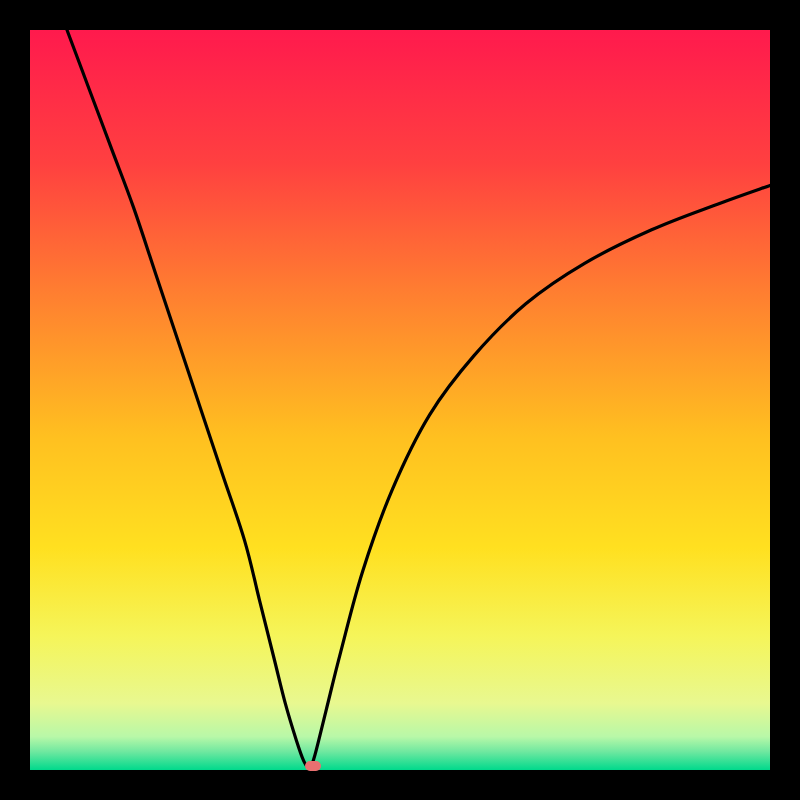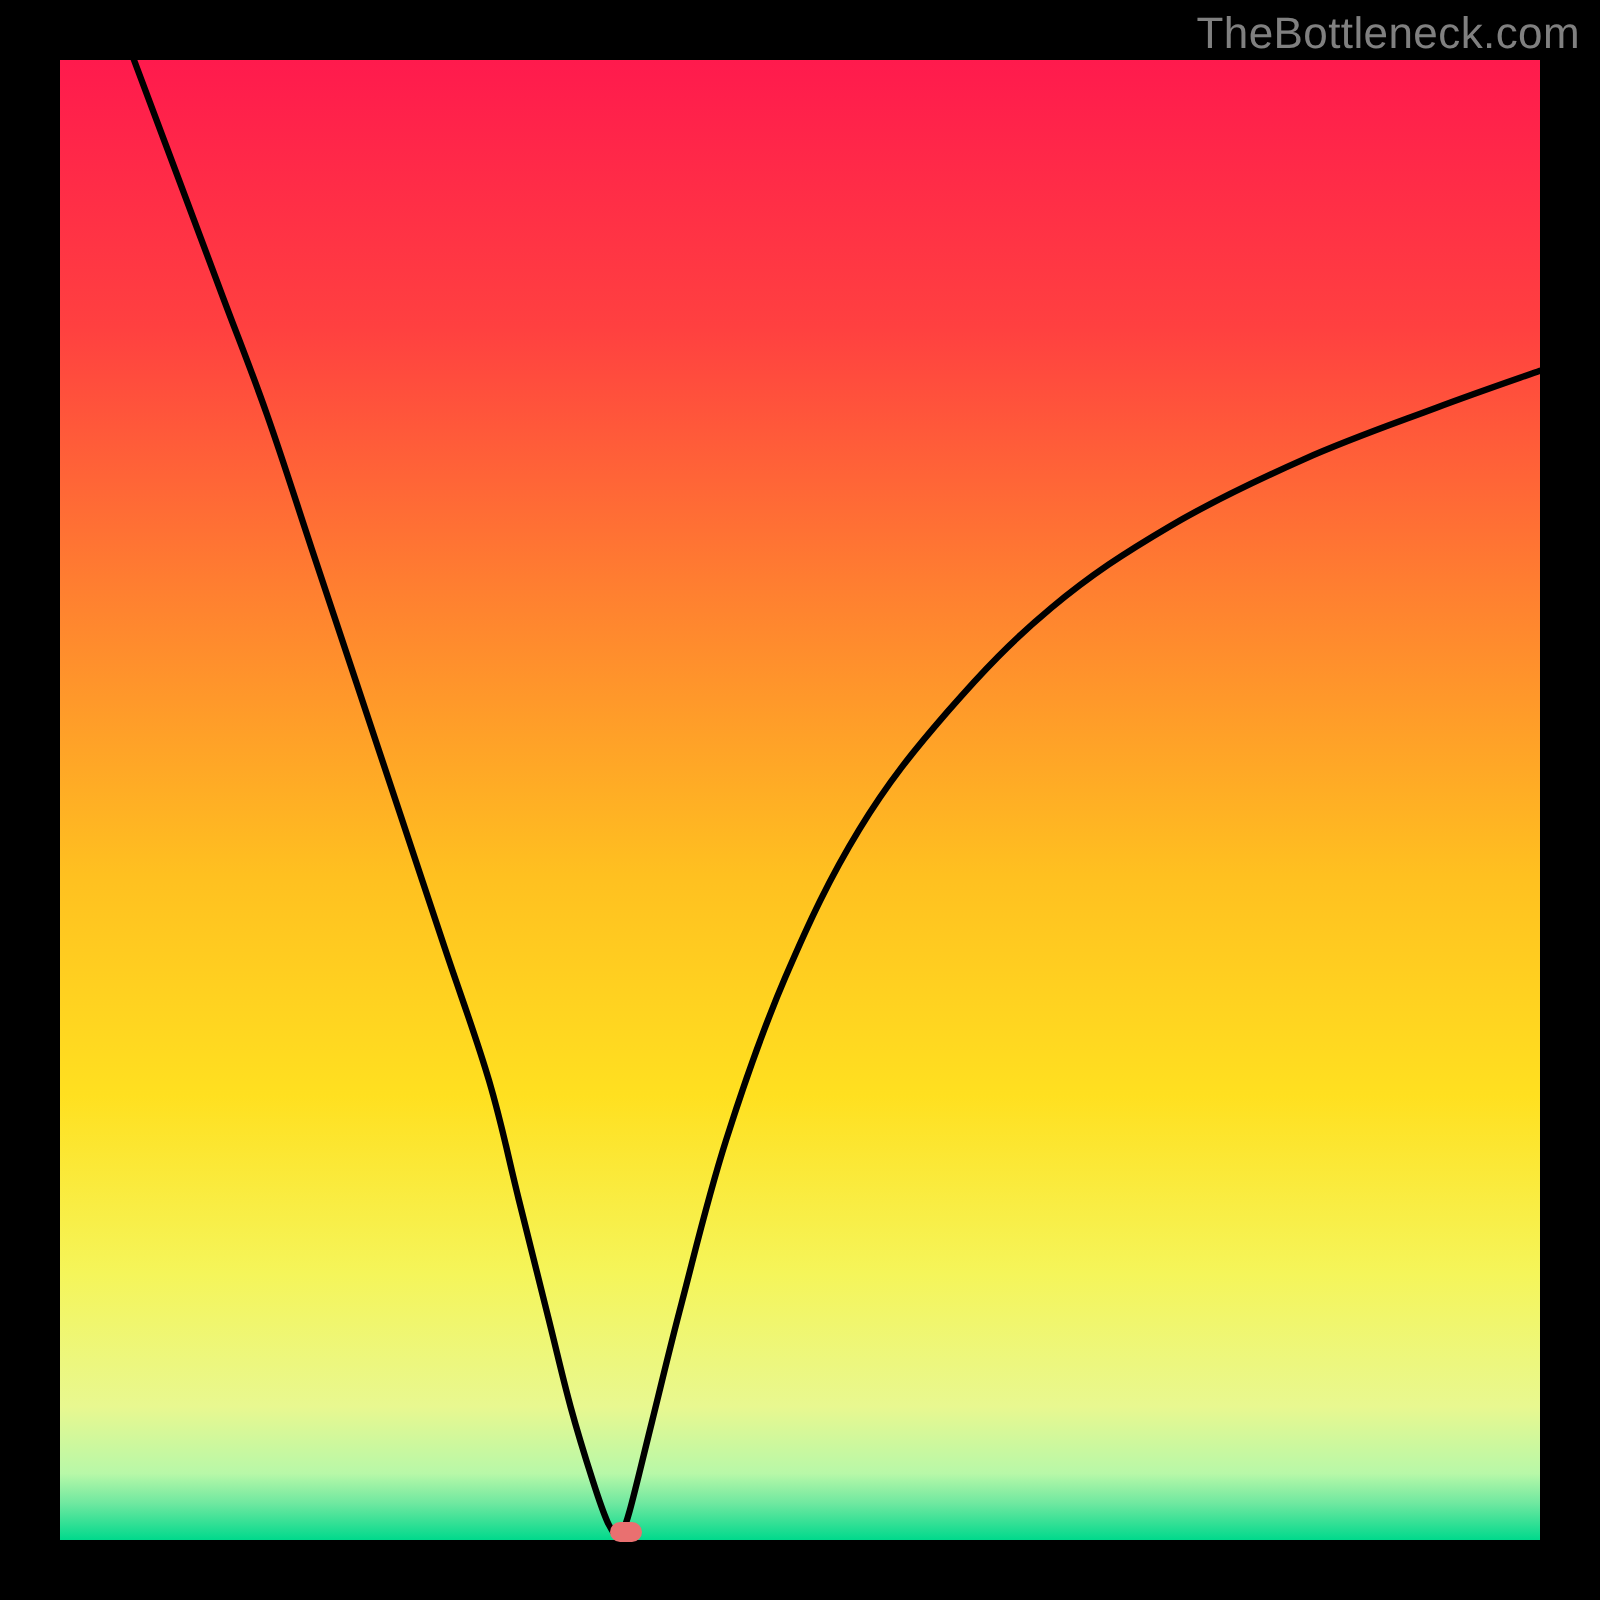--- a/index.html
+++ b/index.html
@@ -58,14 +58,13 @@
 
   <div class="plot-area" id="plot-area" style="background: linear-gradient(rgb(255, 26, 77) 0%, rgb(255, 64, 64) 18%, rgb(255, 128, 48) 36%, rgb(255, 192, 32) 55%, rgb(255, 224, 32) 70%, rgb(245, 245, 90) 82%, rgb(232, 248, 144) 91%, rgb(184, 248, 168) 95.5%, rgb(112, 232, 160) 97.5%, rgb(0, 217, 140) 100%);"></div>
 
   <svg class="curve" id="curve-svg" viewBox="0 0 740 740" preserveAspectRatio="none">
     <path id="curve-left" fill="none" stroke="#000000" stroke-width="3.2" stroke-linecap="round" stroke-linejoin="round" d="M 37.00 0.00 C 41.00 10.66, 51.21 37.89, 59.20 59.20 C 67.19 80.51, 73.41 97.09, 81.40 118.40 C 89.39 139.71, 95.61 154.96, 103.60 177.60 C 111.59 200.24, 117.81 220.22, 125.80 244.20 C 133.79 268.18, 140.01 286.82, 148.00 310.80 C 155.99 334.78, 162.21 353.42, 170.20 377.40 C 178.19 401.38, 184.41 420.02, 192.40 444.00 C 200.39 467.98, 207.94 487.96, 214.60 510.60 C 221.26 533.24, 224.07 548.49, 229.40 569.80 C 234.73 591.11, 239.54 610.35, 244.20 629.00 C 248.86 647.65, 251.30 658.75, 255.30 673.40 C 259.30 688.05, 263.07 700.01, 266.40 710.40 C 269.73 720.79, 271.40 725.79, 273.80 731.12 C 276.20 736.45, 278.65 738.40, 279.72 740.00"></path>
     <path id="curve-right" fill="none" stroke="#000000" stroke-width="3.2" stroke-linecap="round" stroke-linejoin="round" d="M 279.72 740.00 C 280.65 737.34, 281.97 735.86, 284.90 725.20 C 287.83 714.54, 291.34 699.45, 296.00 680.80 C 300.66 662.15, 304.14 646.91, 310.80 621.60 C 317.46 596.29, 323.68 569.50, 333.00 540.20 C 342.32 510.90, 350.61 486.77, 362.60 458.80 C 374.59 430.83, 384.95 408.78, 399.60 384.80 C 414.25 360.82, 426.68 345.58, 444.00 325.60 C 461.32 305.62, 475.82 290.45, 495.80 273.80 C 515.78 257.15, 532.36 246.42, 555.00 233.10 C 577.64 219.78, 597.62 210.46, 621.60 199.80 C 645.58 189.14, 666.89 181.89, 688.20 173.90 C 709.51 165.91, 730.68 158.73, 740.00 155.40"></path>
   </svg>
 
   <div class="marker" id="marker" style="left: 304.68px; top: 761.3px; background: rgb(233, 112, 112);"></div>
 
-  <div class="watermark">TheBottleneck.com</div>
 </div>
 
 </body></html>

